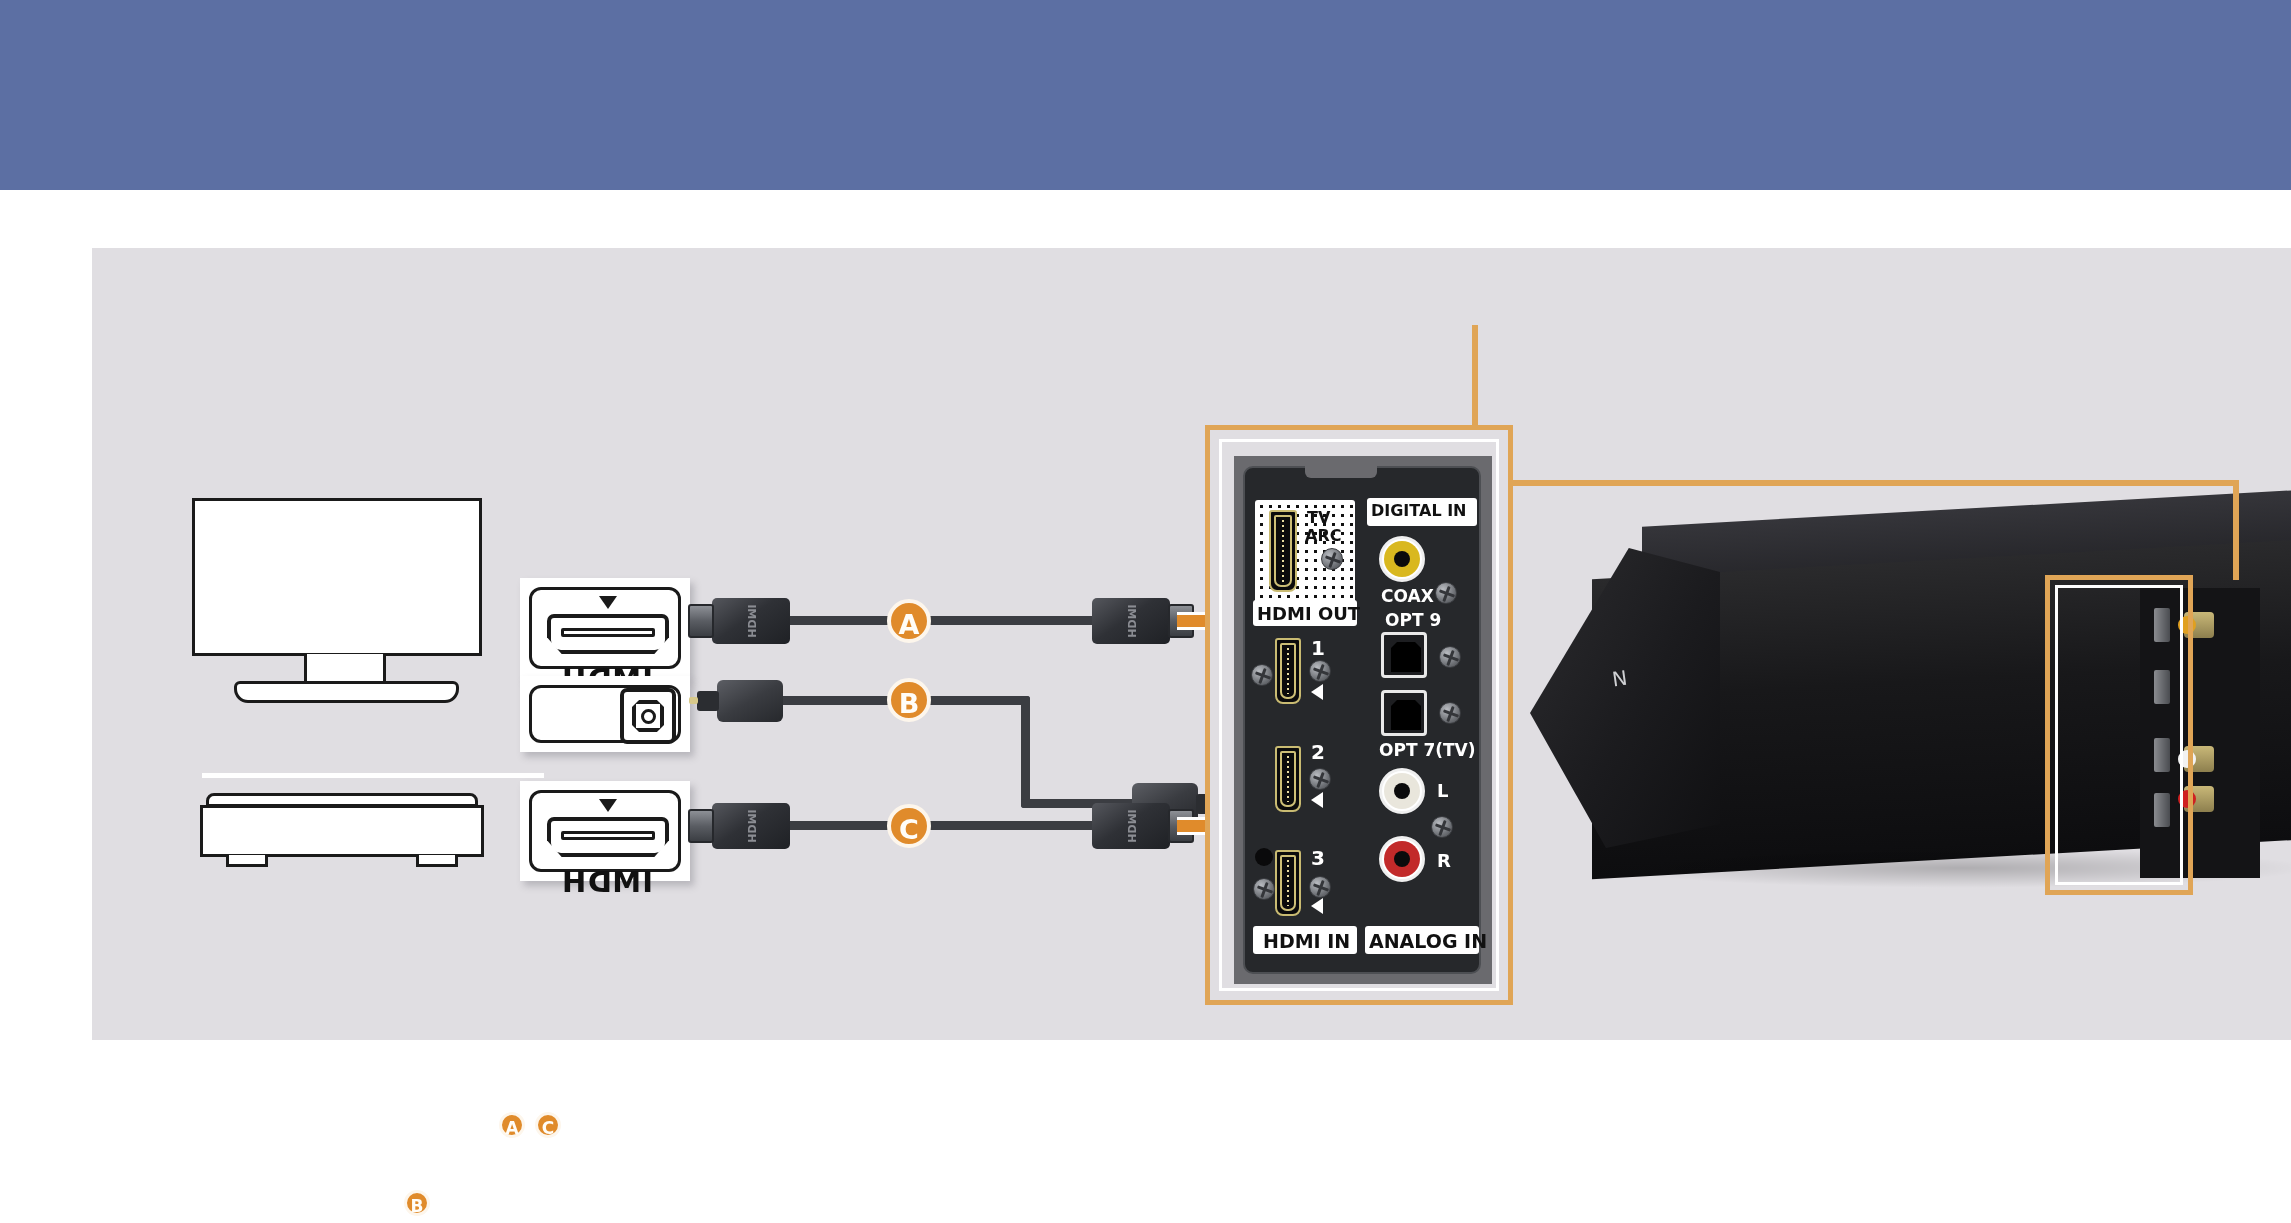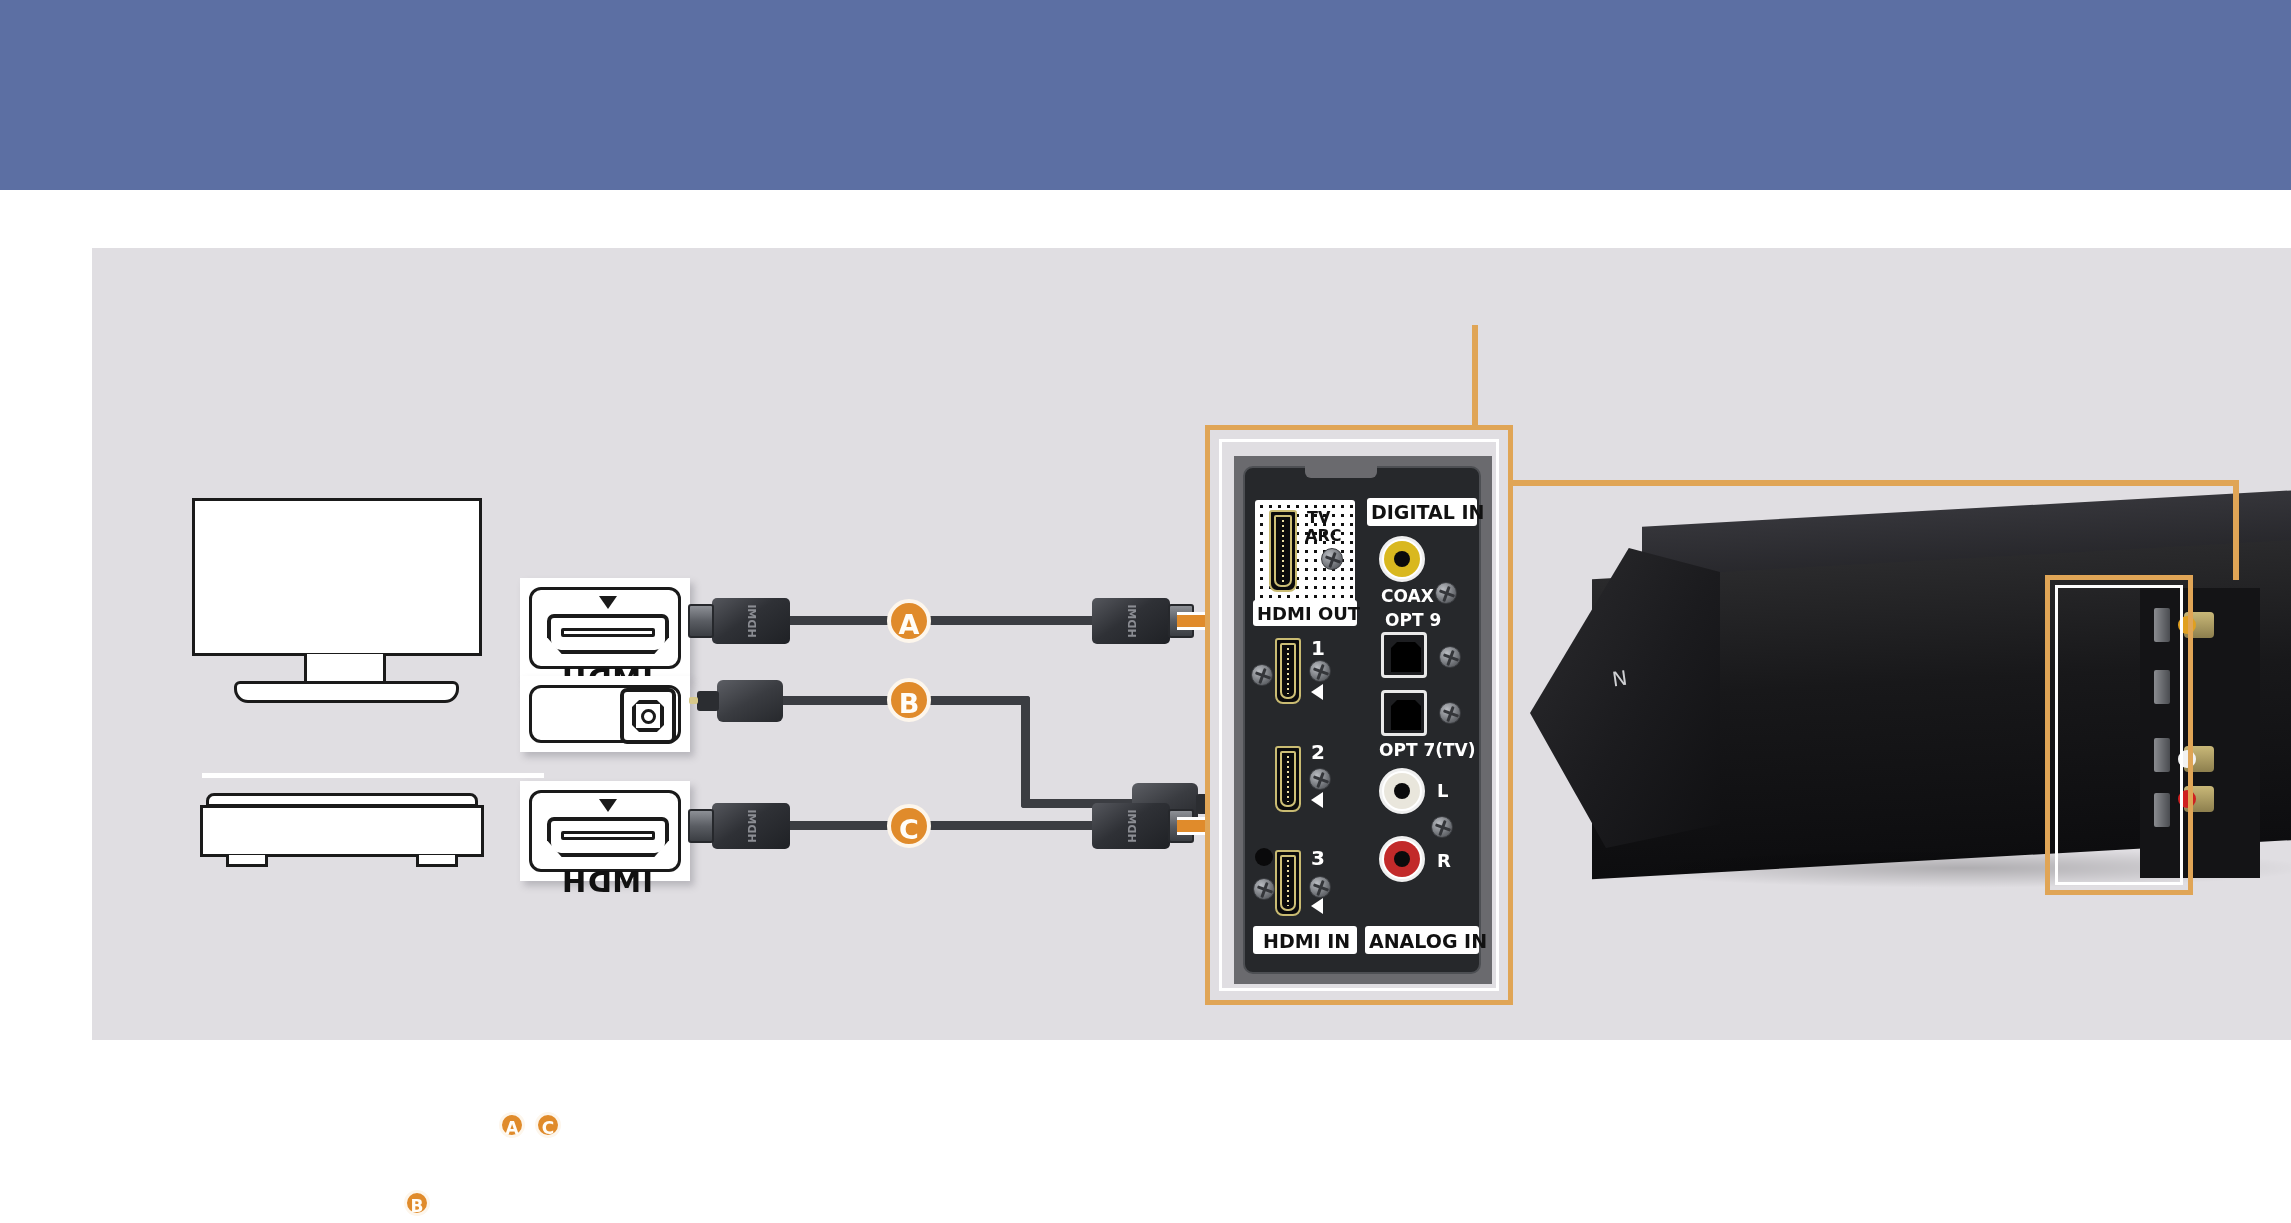--- a/index.html
+++ b/index.html
@@ -508,21 +508,21 @@
             <div class="au"></div>
             <div class="pins"></div>
           </div>
           <div class="lbl-text" style="left:62px; top:40px; font-size:16px;">TV</div>
           <div class="lbl-text" style="left:60px; top:58px; font-size:16px;">ARC</div>
           <div class="screw" style="left:76px; top:80px;"></div>
           <div class="lbl-box" style="left:8px; top:132px; width:104px; height:26px;"></div>
           <div class="lbl-text" style="left:12px; top:135px; font-size:18px;">HDMI OUT</div>
 
           <div class="lbl-box" style="left:122px; top:30px; width:110px; height:28px;"></div>
-          <div class="lbl-text" style="left:126px; top:33px; font-size:19px;">DIGITAL IN</div>
+          <div class="lbl-text" style="left:126px; top:33px; font-size:16px;">DIGITAL IN</div>
 
           <div class="rca" style="left:134px; top:68px;">
             <div class="ring2" style="background:#d9b81f;">
               <div class="hole"></div>
             </div>
           </div>
           <div class="lbl-text" style="left:136px; top:118px; font-size:17px; color:#fff;">COAX</div>
           <div class="screw" style="left:190px; top:114px;"></div>
 
           <div class="lbl-text" style="left:140px; top:142px; font-size:17px; color:#fff;">OPT 9</div>

